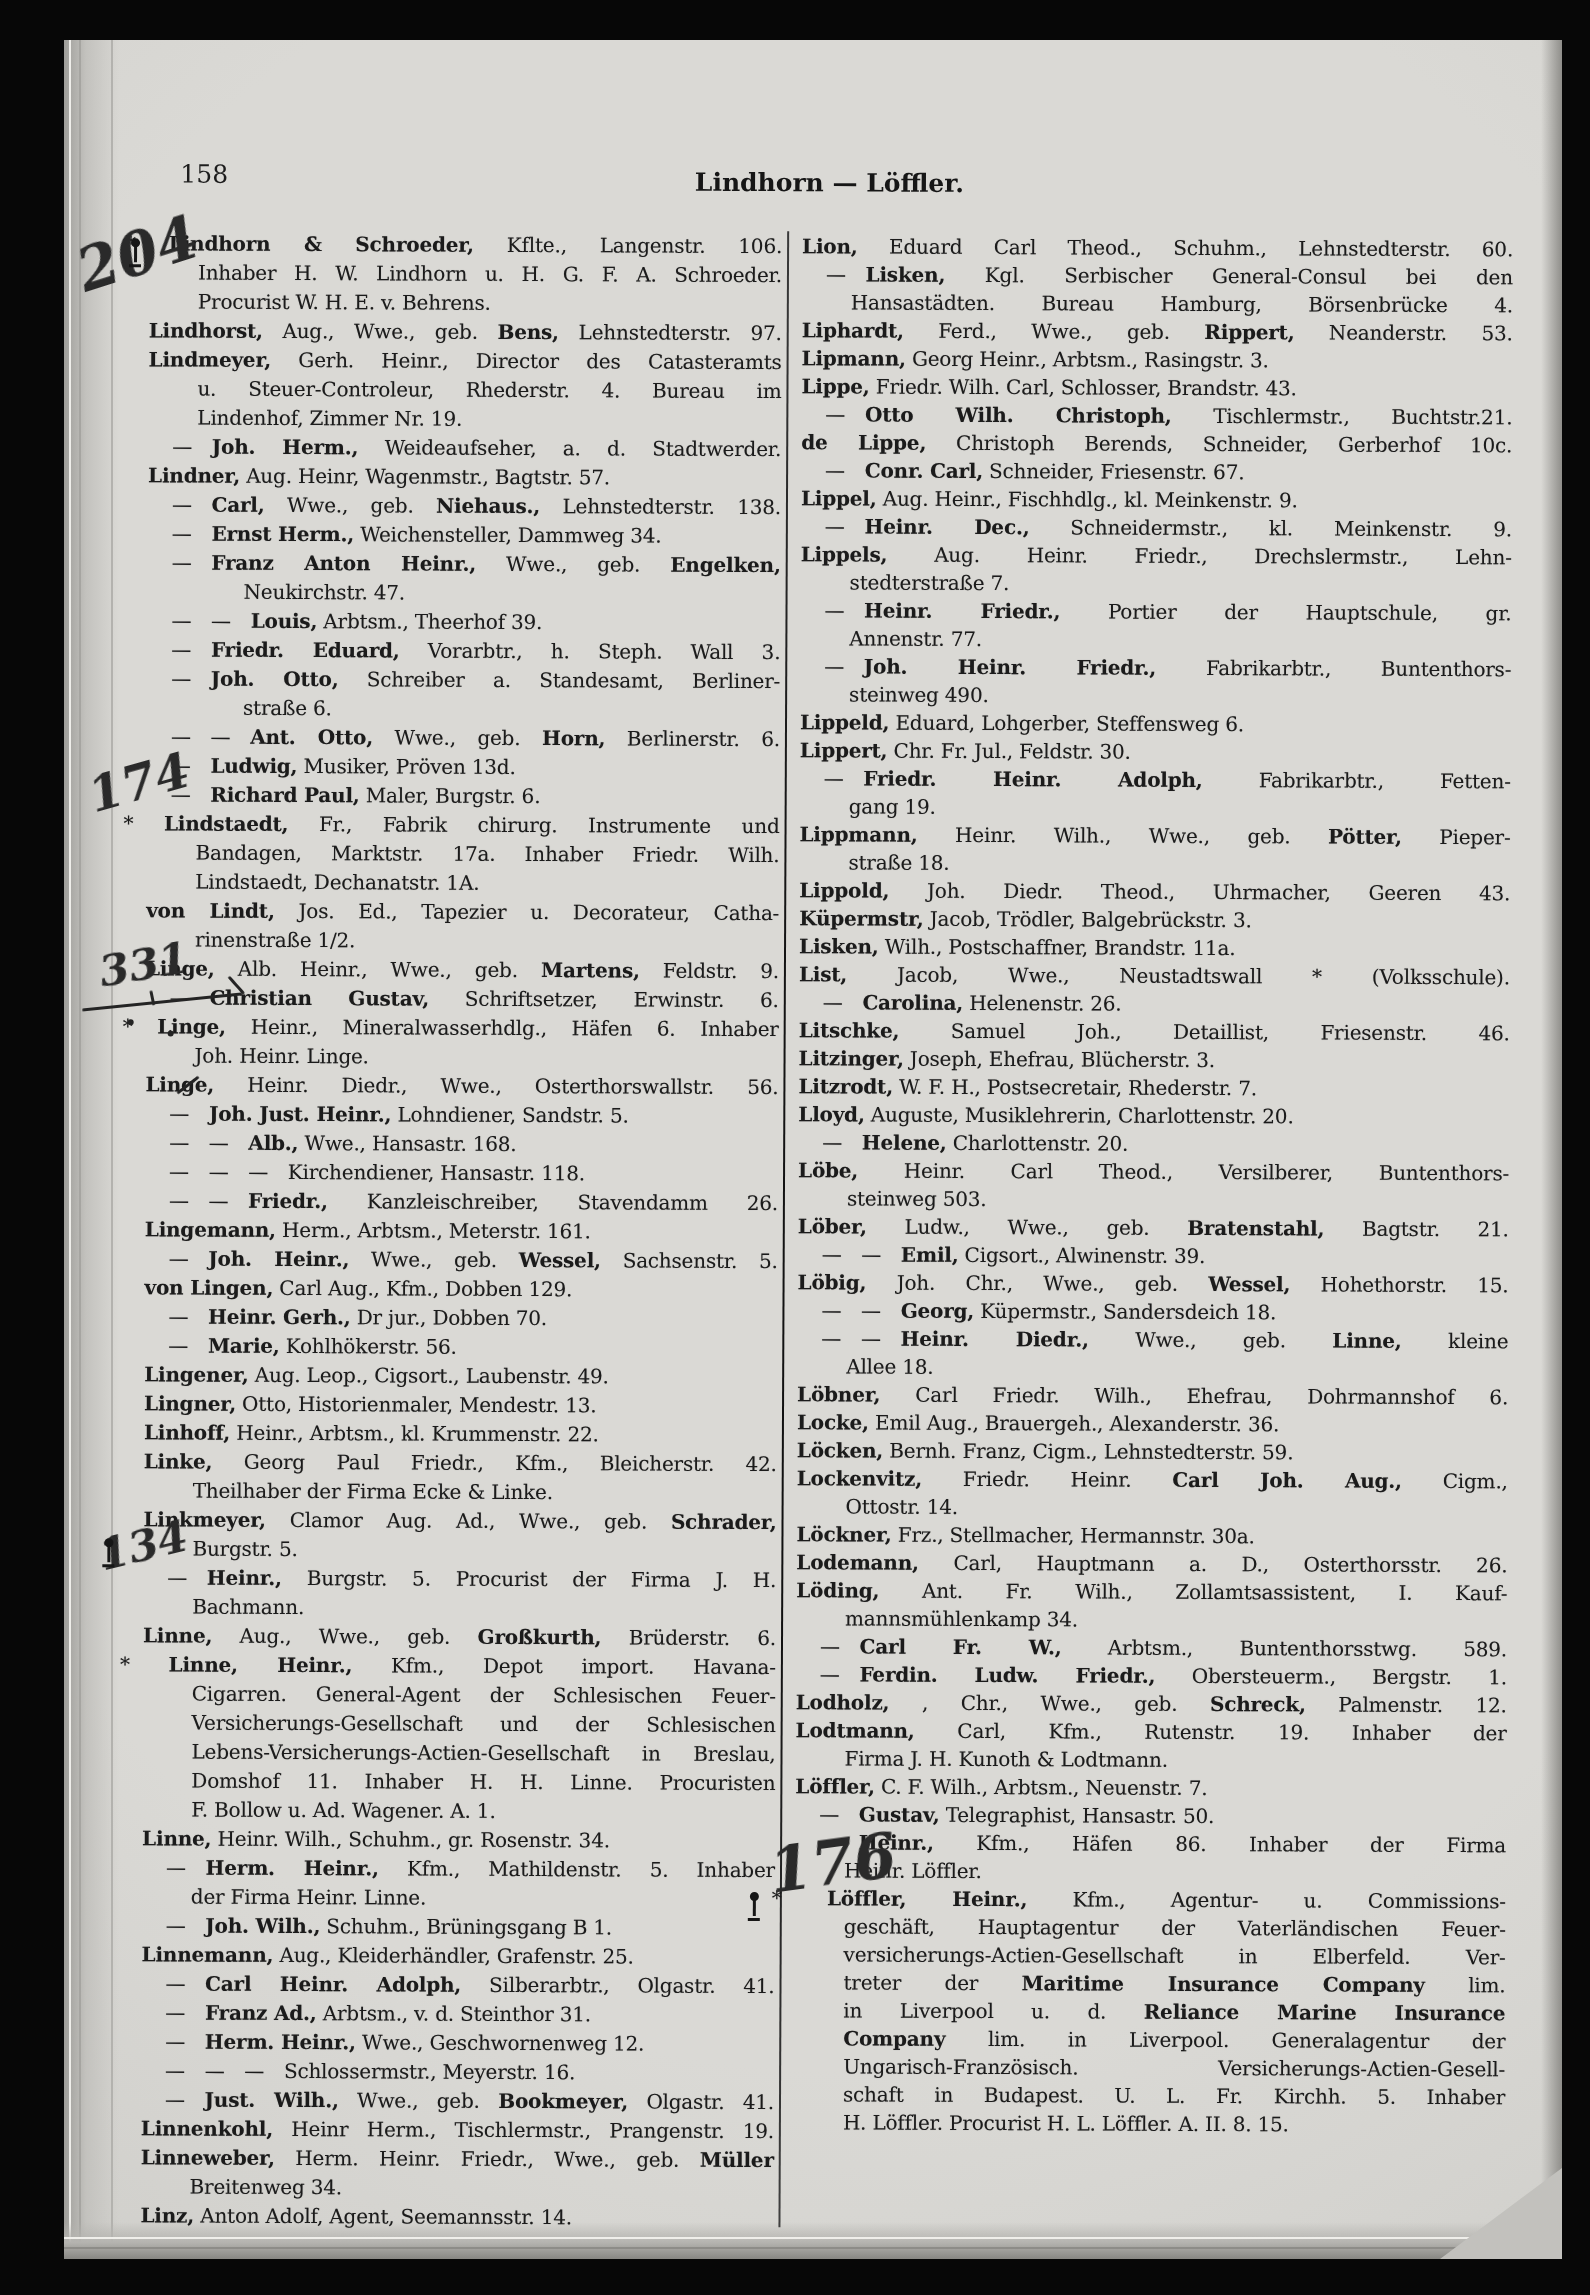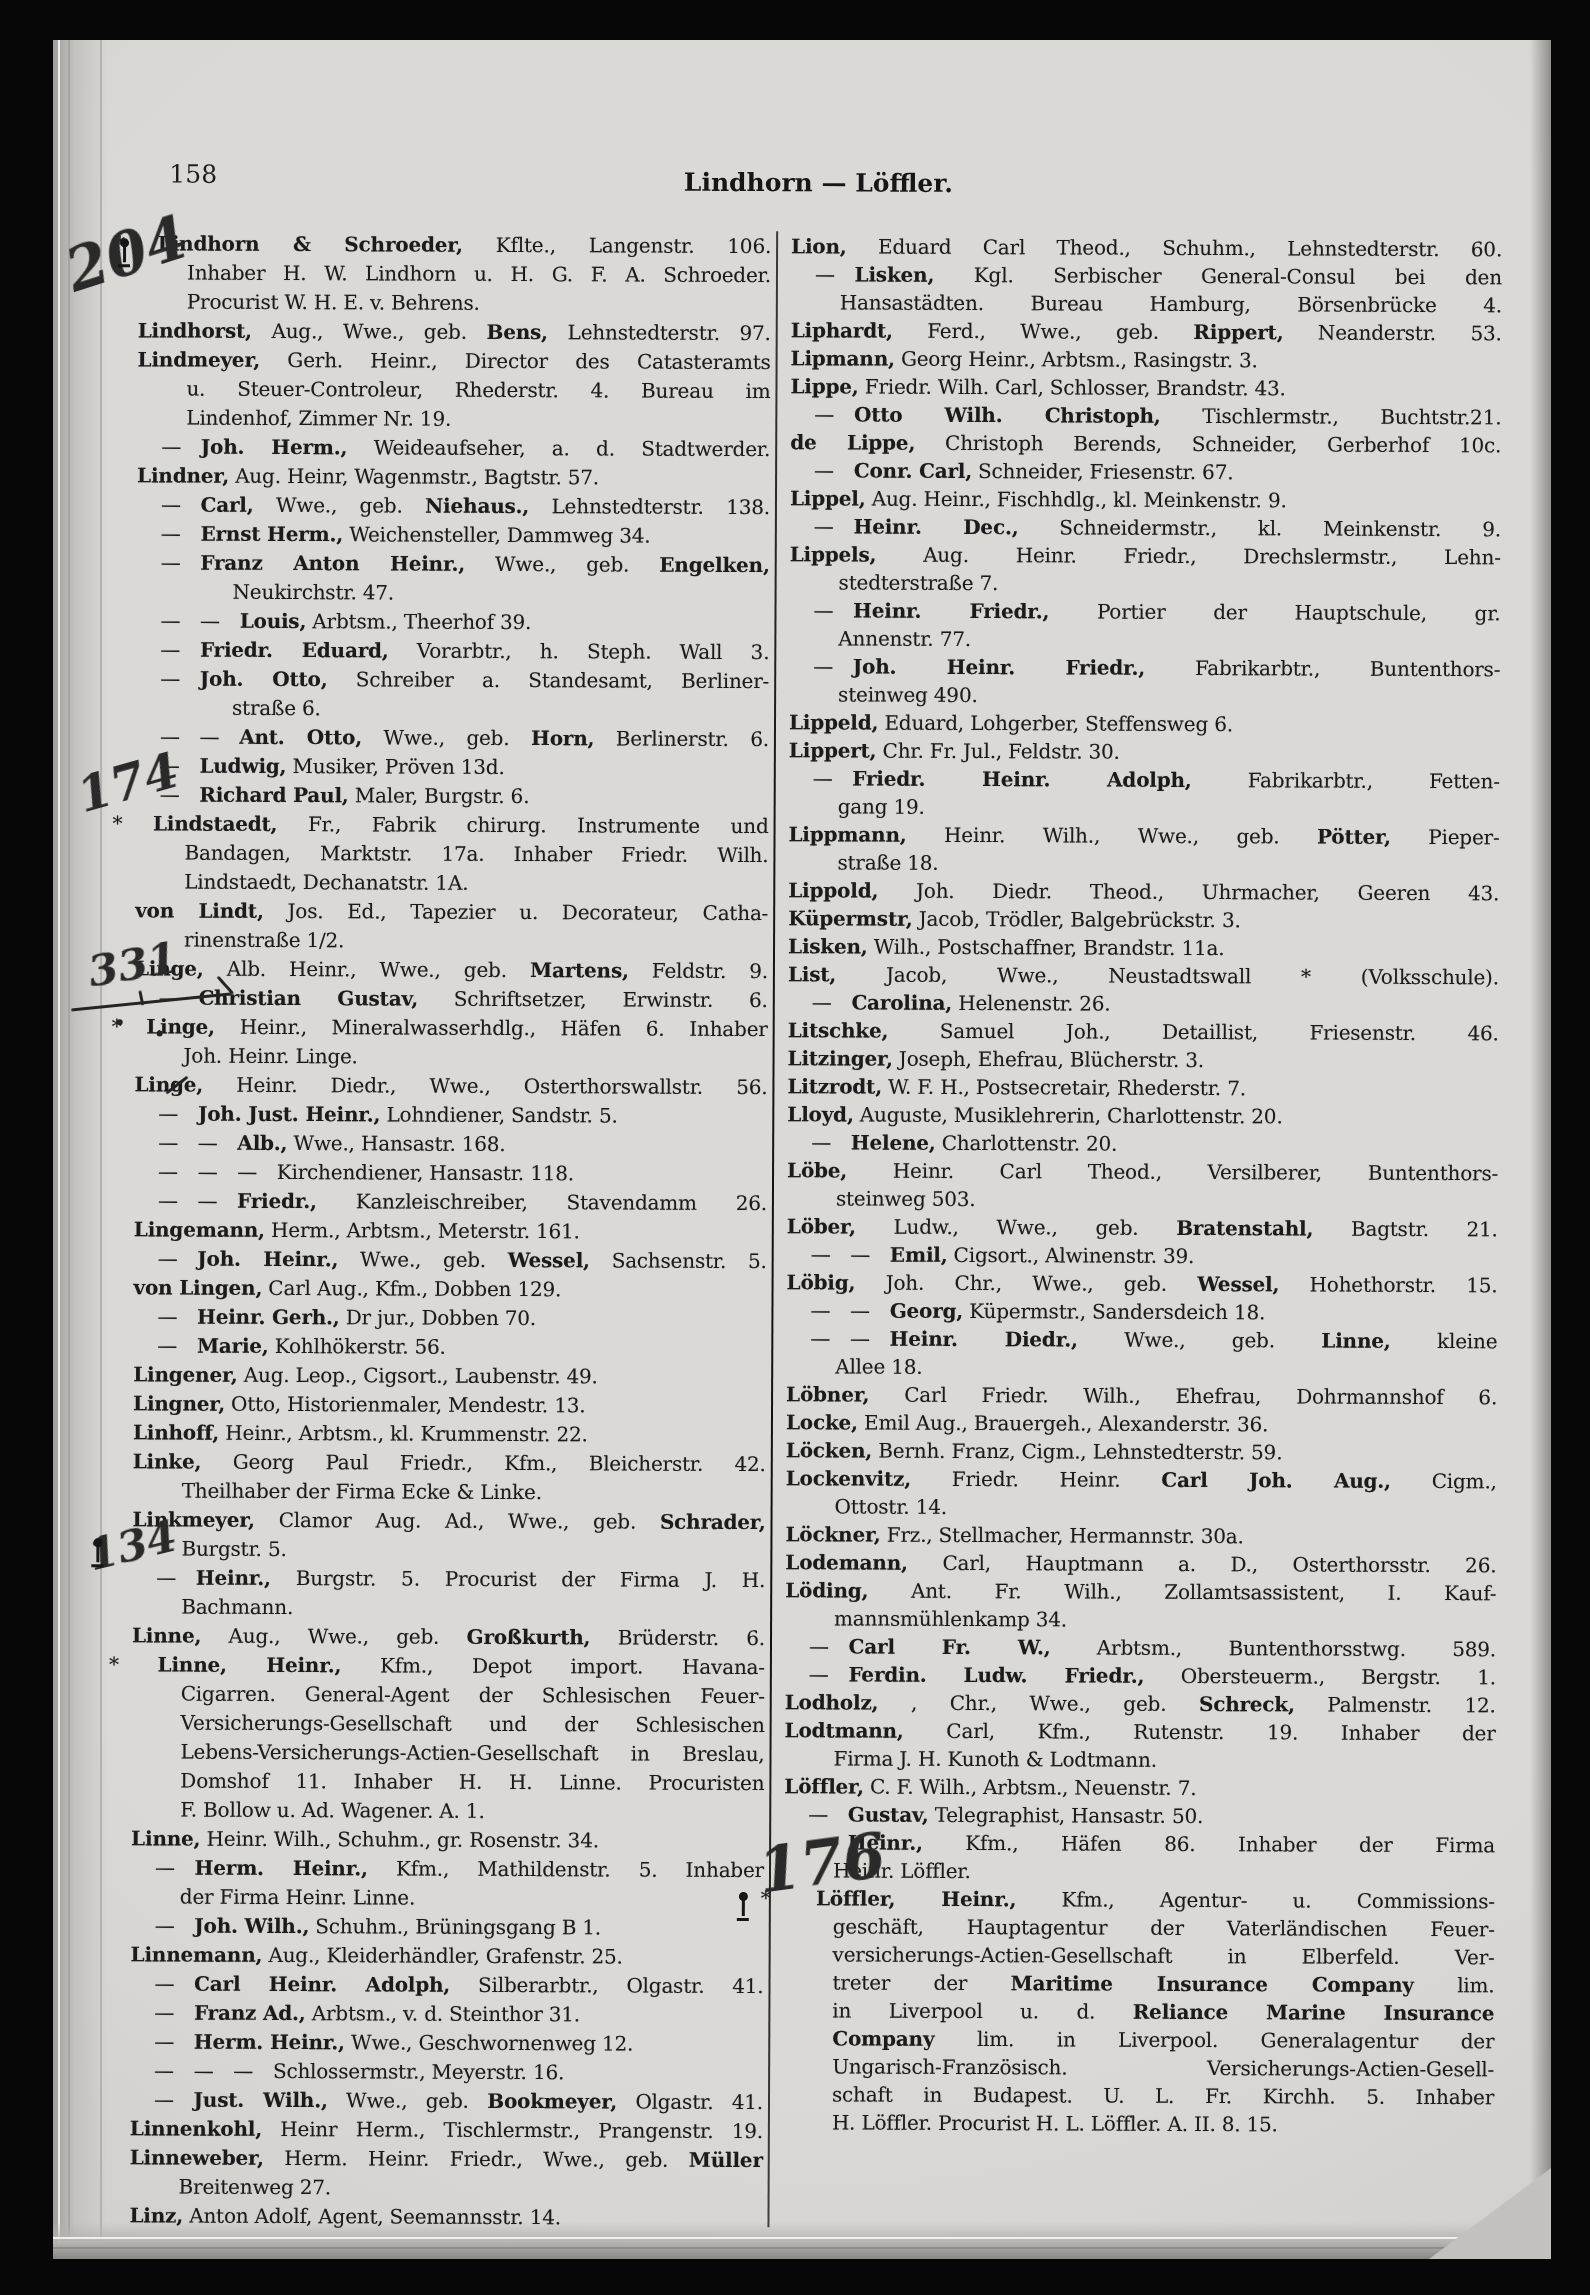--- a/index.html
+++ b/index.html
@@ -1,18 +1,18 @@
 <!DOCTYPE html>
 <html style="font-size:12px"><head>
 <meta charset="utf-8">
 <style>
   html,body{margin:0;padding:0;}
   body{width:1591px;height:2295px;background:#070707;position:relative;overflow:hidden;
        font-family:"DejaVu Serif",serif;}
-  .paper{position:absolute;left:53px;top:40px;width:1498px;height:2219px;
+  .paper{position:absolute;left:64px;top:40px;width:1498px;height:2219px;
          background:radial-gradient(ellipse 120% 90% at 52% 42%, #dad9d5 55%, #c7c6c2 100%);}
   
   .edge-left{position:absolute;left:0;top:0;width:55px;height:100%;
              background:linear-gradient(90deg,#9f9e9a 0,#c3c2be 40%,rgba(200,199,195,0) 100%);}
   .vline{position:absolute;top:0;height:100%;}
   .vl-white{left:4.6px;width:2.3px;background:#efeeea;}
   .vl-gray{left:15px;width:1.5px;background:#a6a5a1;}
   .vl-fold{left:47px;width:1.5px;background:#b3b2ae;}
   .edge-right{position:absolute;right:0;top:0;width:21px;height:100%;
               background:linear-gradient(270deg,#8f8e8a 0,rgba(150,149,145,0) 100%);}
@@ -149,21 +149,21 @@
         <div class="ln c1"><span>der Firma Heinr. Linne.</span></div>
         <div class="ln d"><span>— </span><b>Joh. Wilh.,</b><span> Schuhm., Brüningsgang B 1.</span></div>
         <div class="ln e"><b>Linnemann,</b><span> Aug., Kleiderhändler, Grafenstr. 25.</span></div>
         <div class="ln d just"><span>— </span><b>Carl Heinr. Adolph,</b><span> Silberarbtr., Olgastr. 41.</span></div>
         <div class="ln d"><span>— </span><b>Franz Ad.,</b><span> Arbtsm., v. d. Steinthor 31.</span></div>
         <div class="ln d"><span>— </span><b>Herm. Heinr.,</b><span> Wwe., Geschwornenweg 12.</span></div>
         <div class="ln d"><span>— — — Schlossermstr., Meyerstr. 16.</span></div>
         <div class="ln d just"><span>— </span><b>Just. Wilh.,</b><span> Wwe., geb. </span><b>Bookmeyer,</b><span> Olgastr. 41.</span></div>
         <div class="ln e just"><b>Linnenkohl,</b><span> Heinr Herm., Tischlermstr., Prangenstr. 19.</span></div>
         <div class="ln e just"><b>Linneweber,</b><span> Herm. Heinr. Friedr., Wwe., geb. </span><b>Müller</b></div>
-        <div class="ln c1"><span>Breitenweg 27.</span></div>
+        <div class="ln c1"><span>Breitenweg 34.</span></div>
         <div class="ln e"><b>Linz,</b><span> Anton Adolf, Agent, Seemannsstr. 14.</span></div>
       </div>
     <div class="col col-right" id="col-right">
         <div class="ln e just"><b>Lion,</b><span> Eduard Carl Theod., Schuhm., Lehnstedterstr. 60.</span></div>
         <div class="ln d just"><span>— </span><b>Lisken,</b><span> Kgl. Serbischer General-Consul bei den</span></div>
         <div class="ln c1 just"><span>Hansastädten. Bureau Hamburg, Börsenbrücke 4.</span></div>
         <div class="ln e just"><b>Liphardt,</b><span> Ferd., Wwe., geb. </span><b>Rippert,</b><span> Neanderstr. 53.</span></div>
         <div class="ln e"><b>Lipmann,</b><span> Georg Heinr., Arbtsm., Rasingstr. 3.</span></div>
         <div class="ln e"><b>Lippe,</b><span> Friedr. Wilh. Carl, Schlosser, Brandstr. 43.</span></div>
         <div class="ln d just"><span>— </span><b>Otto Wilh. Christoph,</b><span> Tischlermstr., Buchtstr.21.</span></div>

